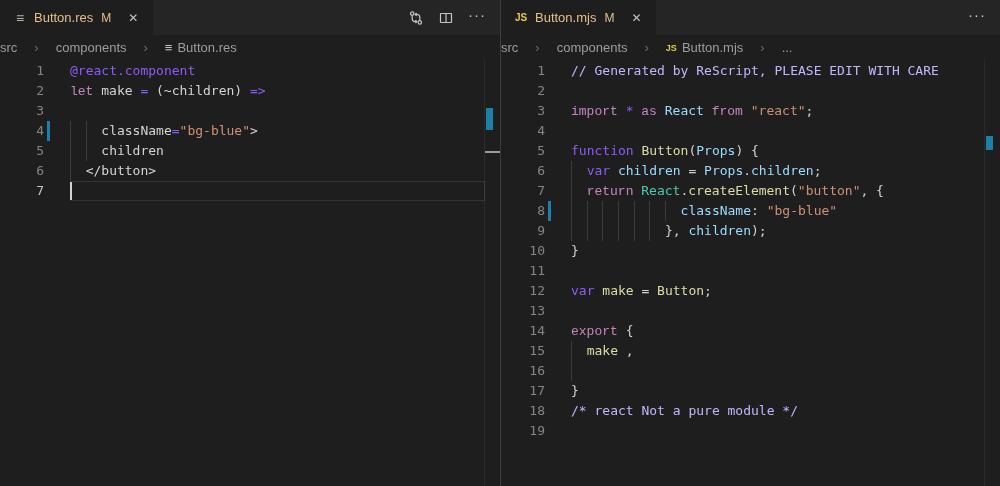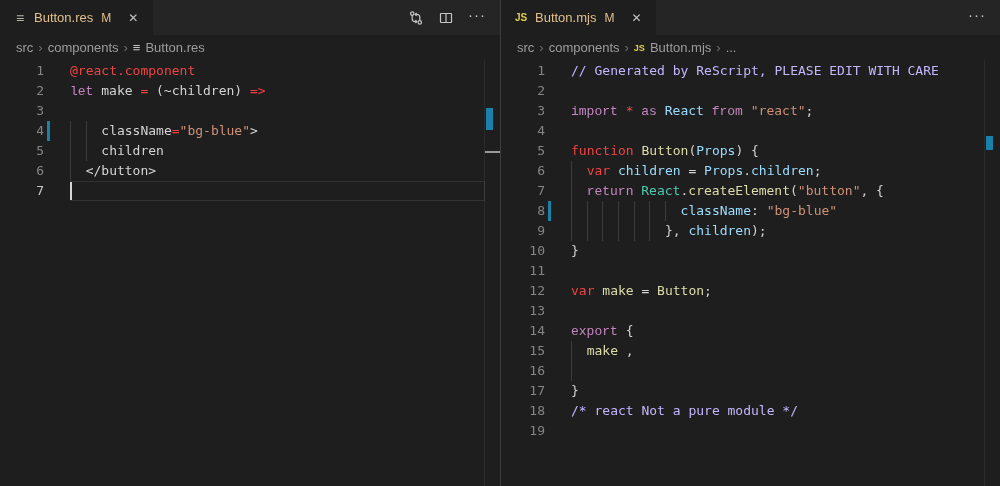--- a/index.html
+++ b/index.html
@@ -17,22 +17,22 @@
   .tab-icon { color:#b8b4a4; font-size:14px; line-height:1; width:16px; text-align:center; }
   .js-glyph { color:#e0ce4c; font-weight:bold; font-size:10px; font-family:"Liberation Sans",sans-serif; }
   .tab-label { color:#e2c08d; font-size:13px; }
   .tab-badge { color:#e2c08d; font-size:12px; margin-left:2px; }
   .tab-close { color:#c5c5c5; font-size:12px; margin-left:8px; padding:1px 3px; border-radius:3px; }
   .tab-actions { display:flex; align-items:center; gap:14px; padding-right:14px; color:#c5c5c5; }
   .tab-actions svg { display:block; }
   .more-dots { font-size:15px; color:#c5c5c5; letter-spacing:1px; line-height:1; padding-bottom:6px; }
 
   
-  .breadcrumbs { height:25px; display:flex; align-items:center; padding-left:16px;
-                 font-size:13px; color:#9d9d9d; gap:5px; background:#1e1e1e; }
+  .breadcrumbs { height:25px; display:flex; align-items:center; 
+                 font-size:13px; color:#9d9d9d; gap:17px; background:#1e1e1e; }
   .bc-item { display:flex; align-items:center; gap:5px; cursor:pointer; }
   .bc-sep { color:#6f6f6f; font-size:13px; }
   .bc-file-icon { color:#c5c5c5; font-size:13px; }
   .bc-js-icon { color:#e0ce4c; font-weight:bold; font-size:9px; }
 
   
   .editor { position:relative; height:426px; }
   .ruler-line { position:absolute; top:0; bottom:0; right:15px; width:1px;
                 background:rgba(255,255,255,0.06); }
   .ruler-modified { position:absolute; width:7px; background:#1b81a8; right:7px; }
@@ -46,21 +46,21 @@
   .gutter { flex:0 0 70px; text-align:right; padding-right:26px; color:#858585;
             font-size:13px; user-select:none; }
   .gutter.active { color:#c6c6c6; }
   .gutter-marker { position:absolute; left:47px; top:0; bottom:0; width:3px; background:#1b81a8; }
   .content { position:relative; flex:1; white-space:pre; color:#d4d4d4; }
   .guide { position:absolute; top:0; bottom:0; width:1px; background:#3c3c3c; }
   .cursor-bar { position:absolute; top:1px; height:18px; width:2px; background:#d4d4d4; }
   .current-overlay { position:absolute; left:70px; right:15px; top:0; bottom:0;
                      border:1px solid rgba(255,255,255,0.09); pointer-events:none; }
 
-  .tok-kw  { color:#ef4444; }
+  .tok-kw  { color:#8b5cf6; }
   .tok-ctl { color:#c586c0;font-family:Liberation Mono, monospace; }
   .tok-str { color:#ce9178; }
   .tok-fn  { color:#dcdcaa; }
   .tok-var { color:#9cdcfe; }
   .tok-type{ color:#4ec9b0; }
   .tok-com { color:#c4b5fd; }
   .tok-def { color:#d4d4d4; }
 </style>
 </head>
 <body>

